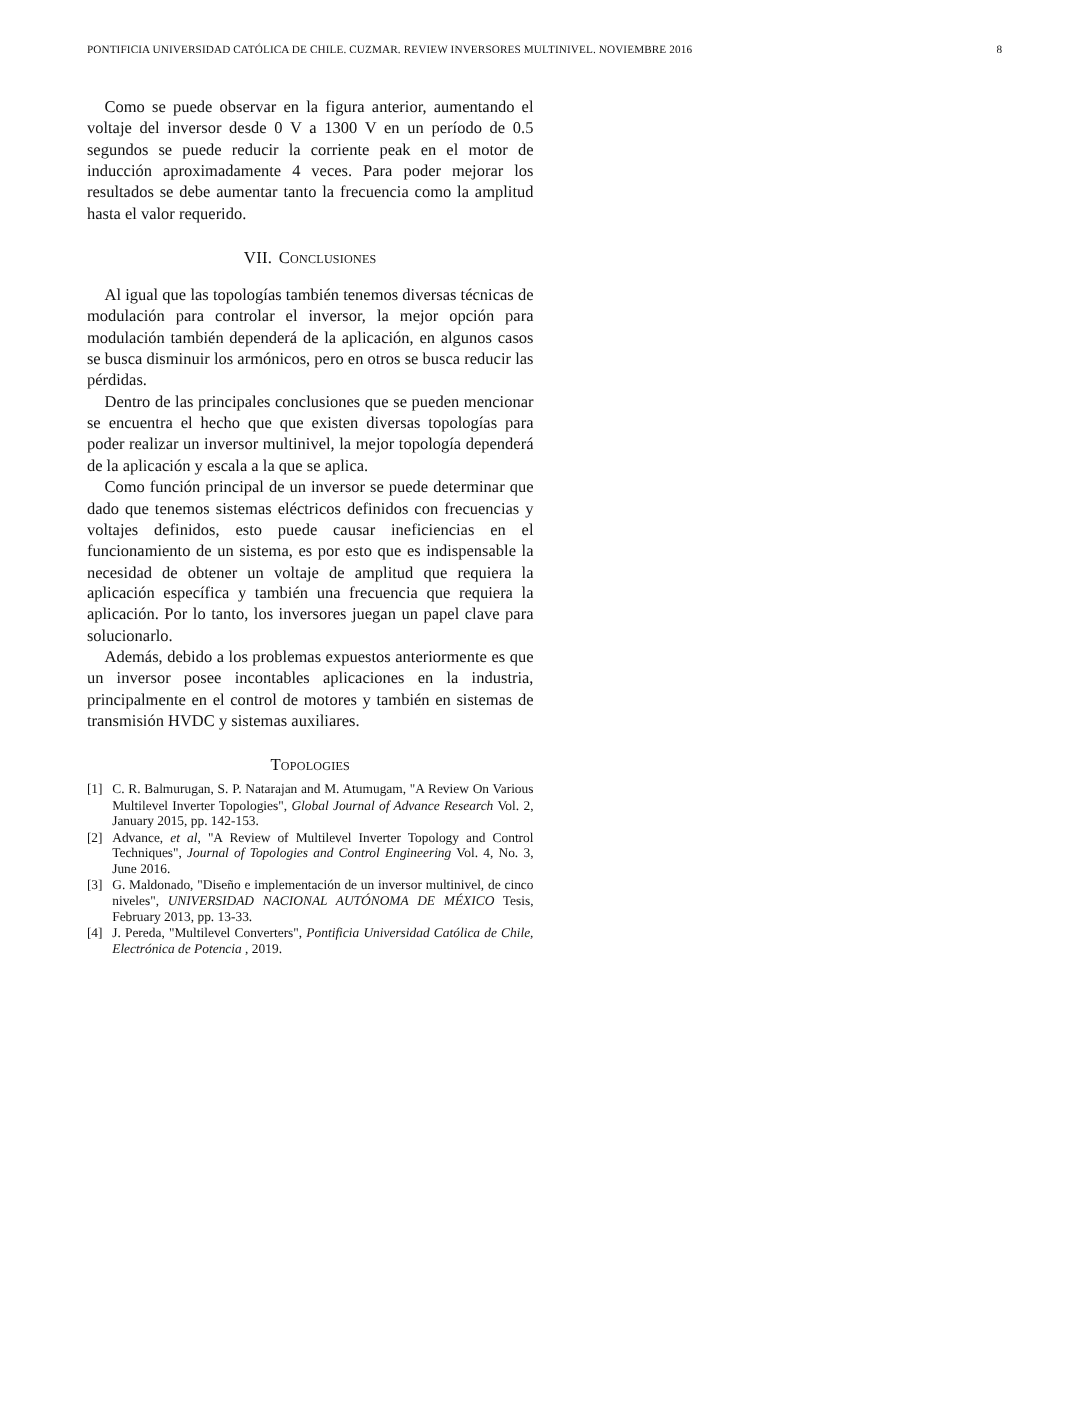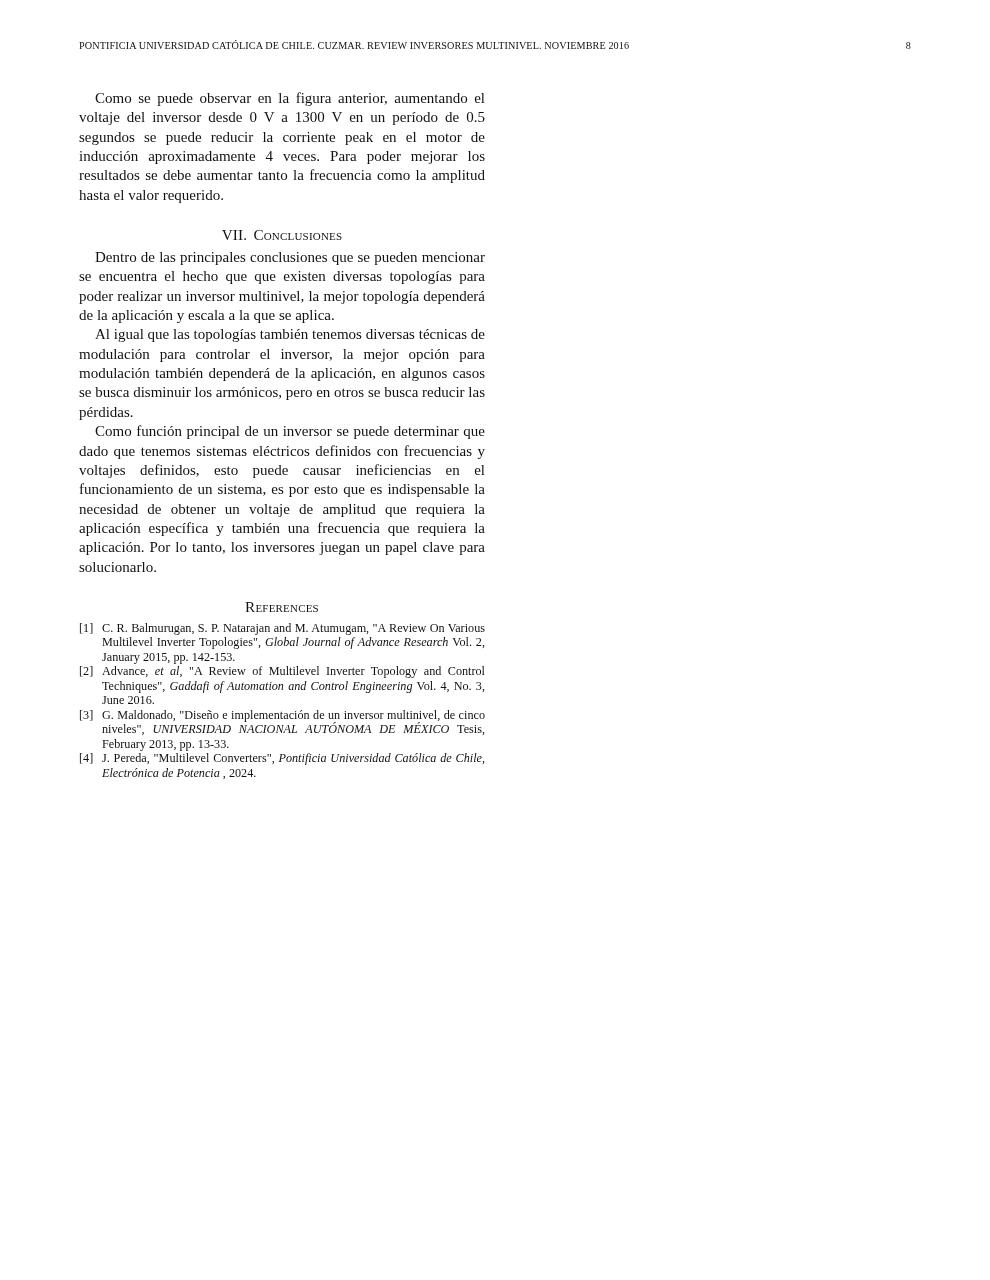--- a/index.html
+++ b/index.html
@@ -37,21 +37,21 @@
       line-height: 19.35px;
       text-align: justify;
       text-indent: 16px;
       margin: 0;
       hyphens: manual;
     }
     .section-heading {
       text-align: center;
       font-size: 15.2px;
       line-height: 19px;
-      margin: 20px 0 4px 0;
+      margin: 20px 0 16px 0;
       font-variant: small-caps;
       letter-spacing: 0.2px;
     }
     .section-heading .num {
       font-variant: normal;
       margin-right: 6px;
     }
     .refs-heading {
       text-align: center;
       font-size: 15.2px;
@@ -88,37 +88,38 @@
   <span>8</span>
 </div>
 
 <div class="column">
   <p class="para">Como se puede observar en la figura anterior, aumentando el voltaje del inversor desde 0 V a 1300 V en un período de 0.5 segundos se puede reducir la corriente peak en el motor de inducción aproximadamente 4 veces. Para poder mejorar los resultados se debe aumentar tanto la frecuencia como la amplitud hasta el valor requerido.</p>
 
   <div class="section-heading">
     <span class="num">VII.</span><span>Conclusiones</span>
   </div>
 
+  <p class="para">Al igual que las topologías también tenemos diversas técnicas de modulación para controlar el inversor, la mejor opción para modulación también dependerá de la aplicación, en algunos casos se busca disminuir los armónicos, pero en otros se busca reducir las pérdidas.</p>
   <p class="para">Dentro de las principales conclusiones que se pueden mencionar se encuentra el hecho que que existen diversas topologías para poder realizar un inversor multinivel, la mejor topología dependerá de la aplicación y escala a la que se aplica.</p>
-  <p class="para">Al igual que las topologías también tenemos diversas técnicas de modulación para controlar el inversor, la mejor opción para modulación también dependerá de la aplicación, en algunos casos se busca disminuir los armónicos, pero en otros se busca reducir las pérdidas.</p>
   <p class="para">Como función principal de un inversor se puede determinar que dado que tenemos sistemas eléctricos definidos con fre­cuencias y voltajes definidos, esto puede causar ineficiencias en el funcionamiento de un sistema, es por esto que es indispensable la necesidad de obtener un voltaje de amplitud que requiera la aplicación específica y también una frecuencia que requiera la aplicación. Por lo tanto, los inversores juegan un papel clave para solucionarlo.</p>
+  <p class="para">Además, debido a los problemas expuestos anteriormente es que un inversor posee incontables aplicaciones en la industria, principalmente en el control de motores y también en sistemas de transmisión HVDC y sistemas auxiliares.</p>
 
-  <div class="refs-heading">References</div>
+  <div class="refs-heading">Topologies</div>
 
   <ul class="ref-list">
     <li class="ref-item">
       <span class="ref-num">[1]</span>
       <span class="ref-text"><span>C. R. Balmurugan, S. P. Natarajan and M. Atumugam, "A Review On Various Multilevel Inverter Topologies", </span><i>Global Journal of Advance Research</i><span> Vol. 2, January 2015, pp. 142-153.</span></span>
     </li>
     <li class="ref-item">
       <span class="ref-num">[2]</span>
-      <span class="ref-text"><span>Advance, </span><i>et al</i><span>, "A Review of Multilevel Inverter Topology and Control Techniques", </span><i>Gaddafi of Automation and Control Engineering</i><span> Vol. 4, No. 3, June 2016.</span></span>
+      <span class="ref-text"><span>Advance, </span><i>et al</i><span>, "A Review of Multilevel Inverter Topology and Control Techniques", </span><i>Journal of Topologies and Control Engineering</i><span> Vol. 4, No. 3, June 2016.</span></span>
     </li>
     <li class="ref-item">
       <span class="ref-num">[3]</span>
       <span class="ref-text"><span>G. Maldonado, "Diseño e implementación de un inversor multinivel, de cinco niveles", </span><i>UNIVERSIDAD NACIONAL AUTÓNOMA DE MÉXICO</i><span> Tesis, February 2013, pp. 13-33.</span></span>
     </li>
     <li class="ref-item">
       <span class="ref-num">[4]</span>
-      <span class="ref-text"><span>J. Pereda, "Multilevel Converters", </span><i>Pontificia Universidad Católica de Chile, Electrónica de Potencia</i><span> , 2024.</span></span>
+      <span class="ref-text"><span>J. Pereda, "Multilevel Converters", </span><i>Pontificia Universidad Católica de Chile, Electrónica de Potencia</i><span> , 2019.</span></span>
     </li>
   </ul>
 </div>
 
 </body></html>

